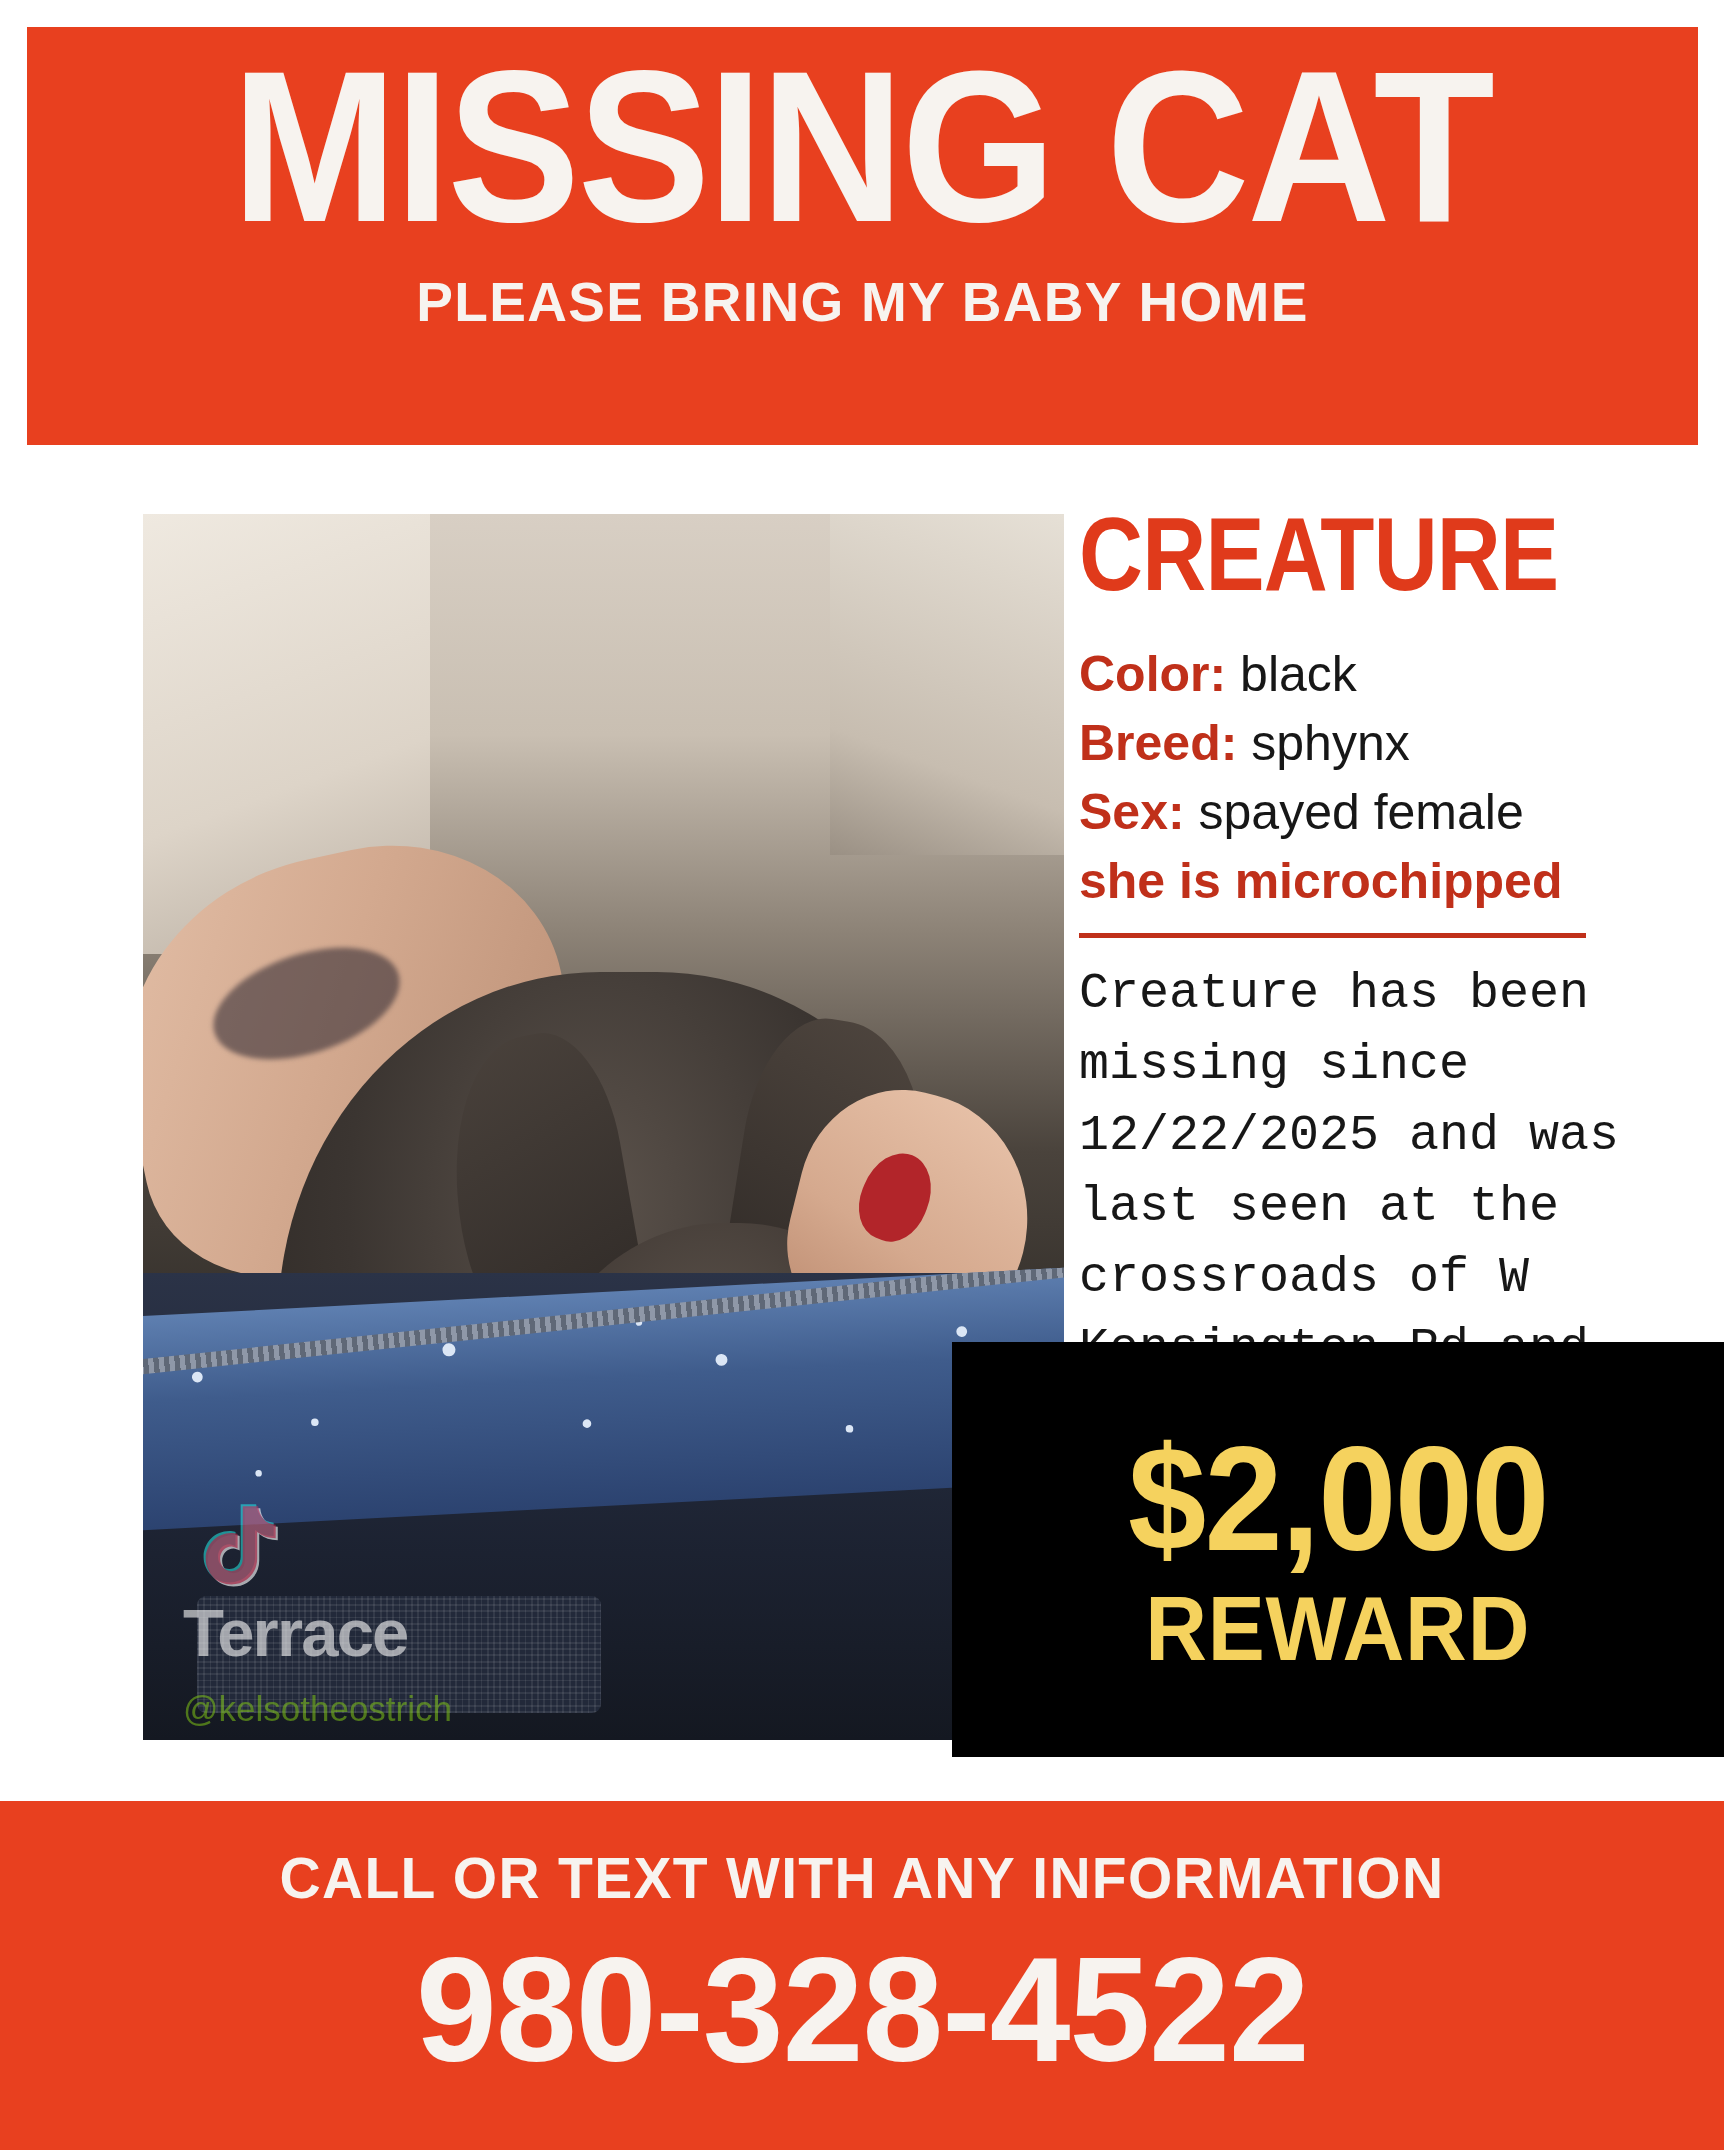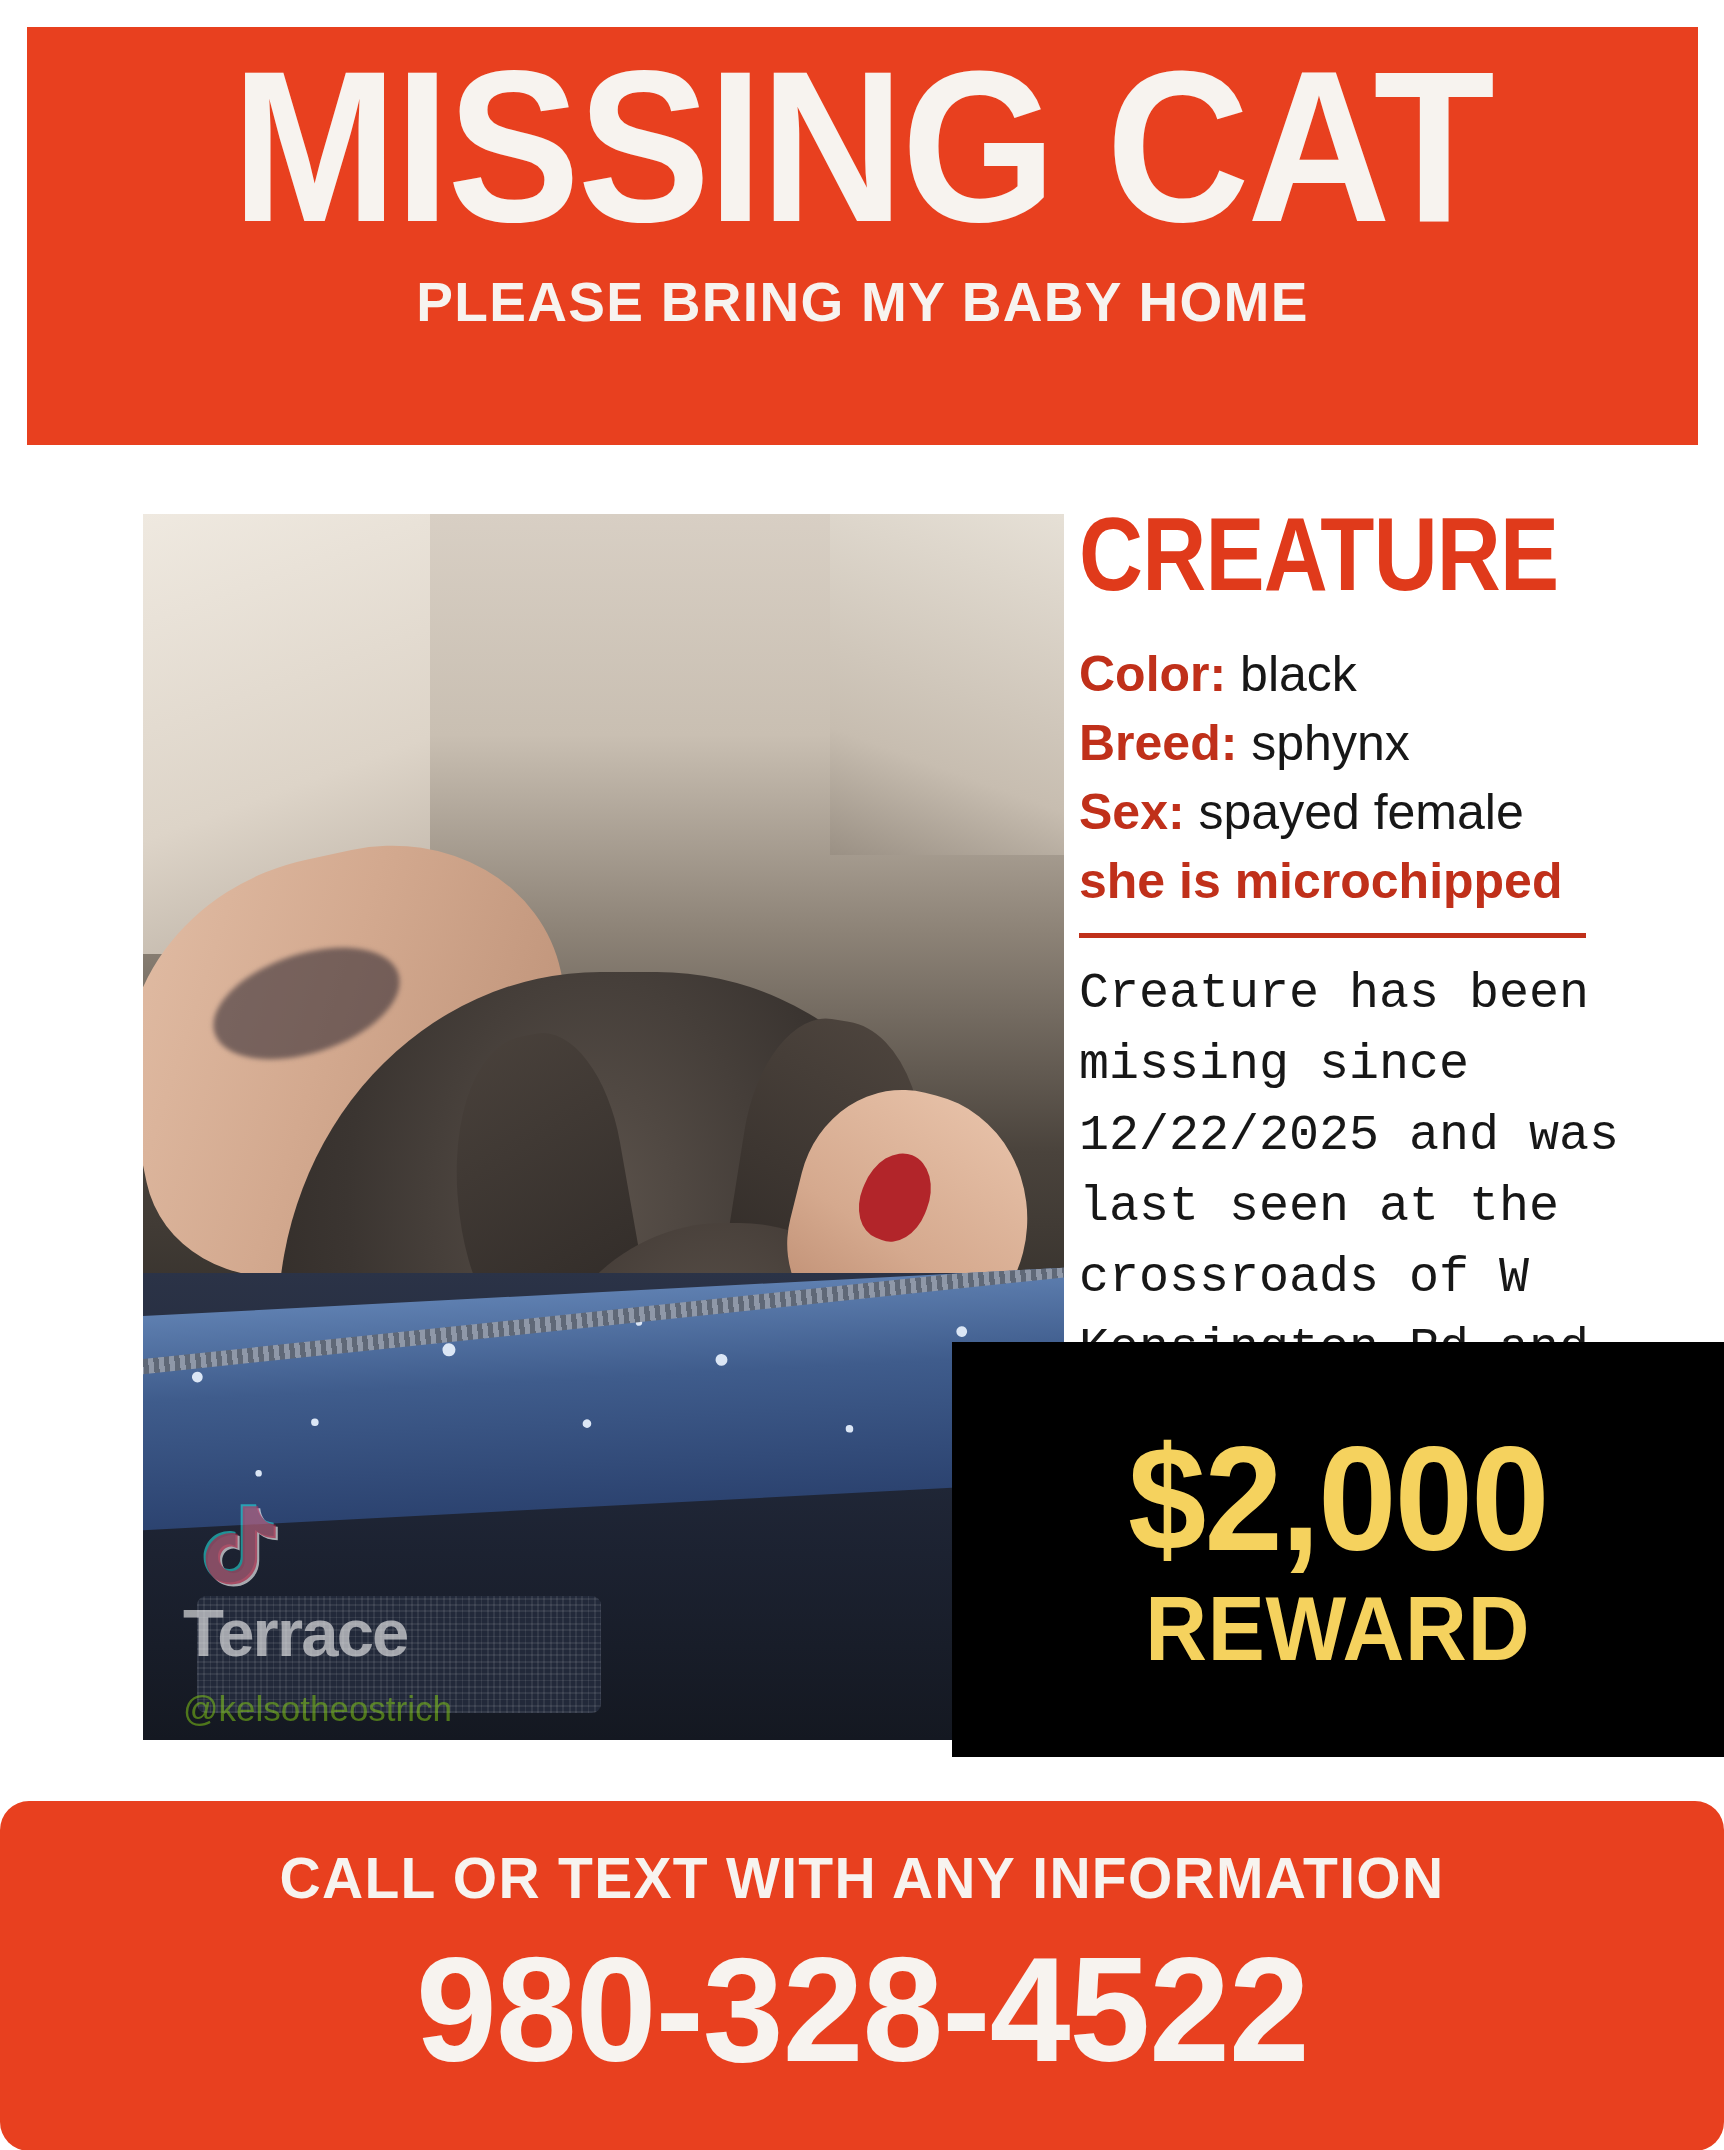--- a/index.html
+++ b/index.html
@@ -343,21 +343,20 @@
   .footer-band {
     position: absolute;
     left: 0;
     top: 1801px;
     width: 1724px;
     height: 350px;
     background: #e8401f;
     display: flex;
     flex-direction: column;
     align-items: center;
-    border-radius: 29px;
   }
   .footer-call {
     font-family: "Liberation Sans", sans-serif;
     font-weight: bold;
     font-size: 57px;
     letter-spacing: 1.3px;
     color: #f7f3ef;
     margin-top: 44px;
     white-space: nowrap;
   }

